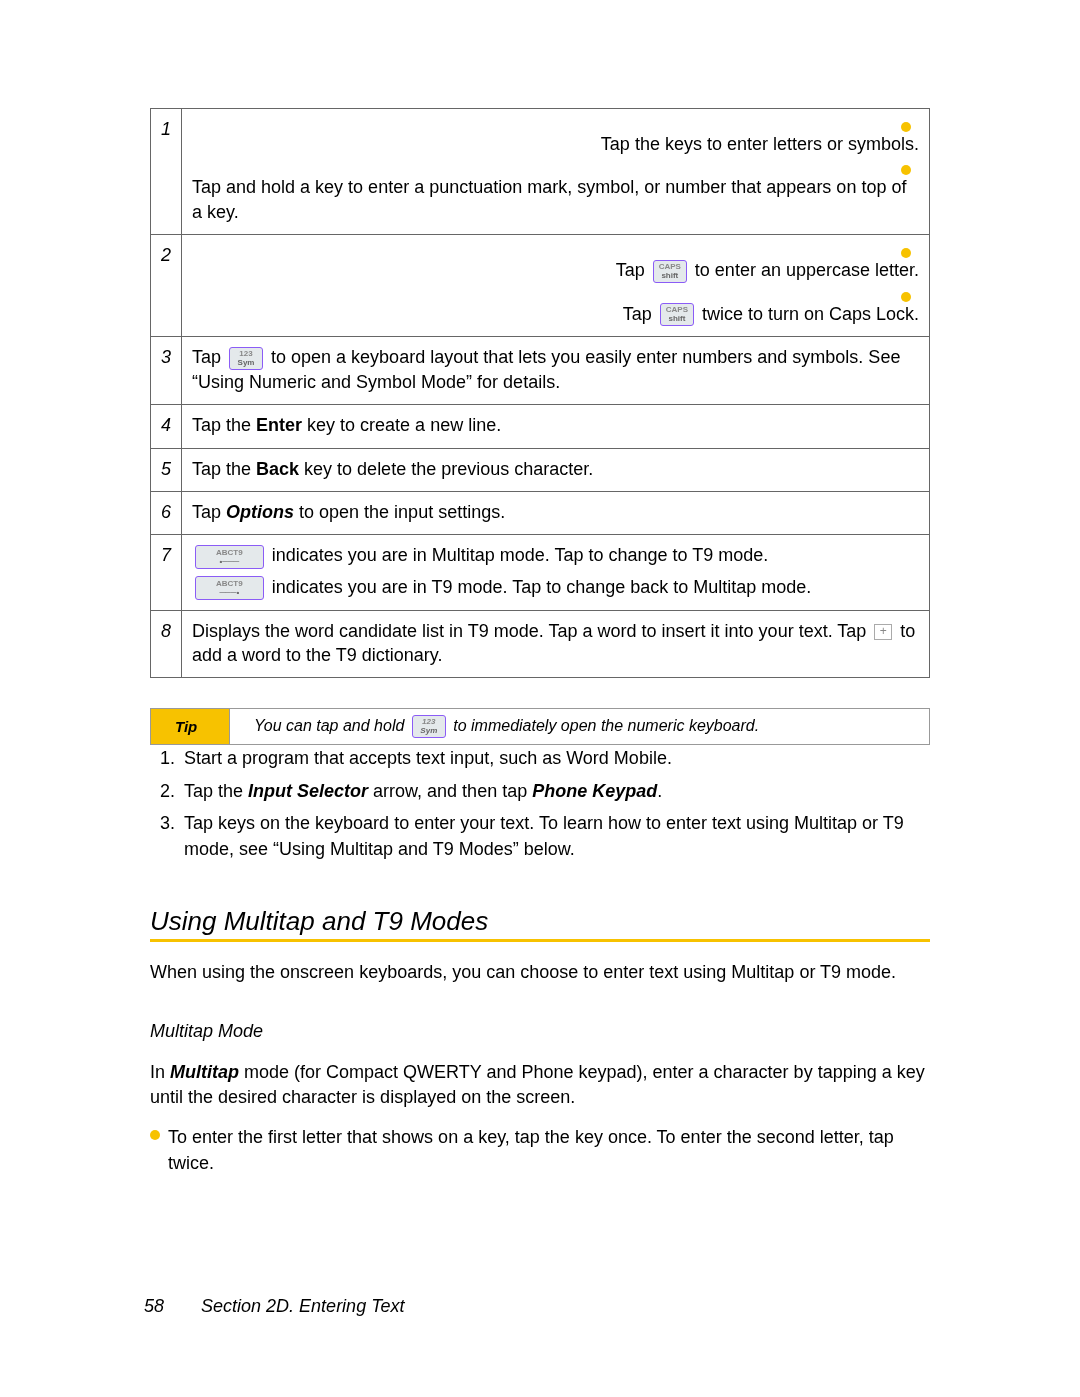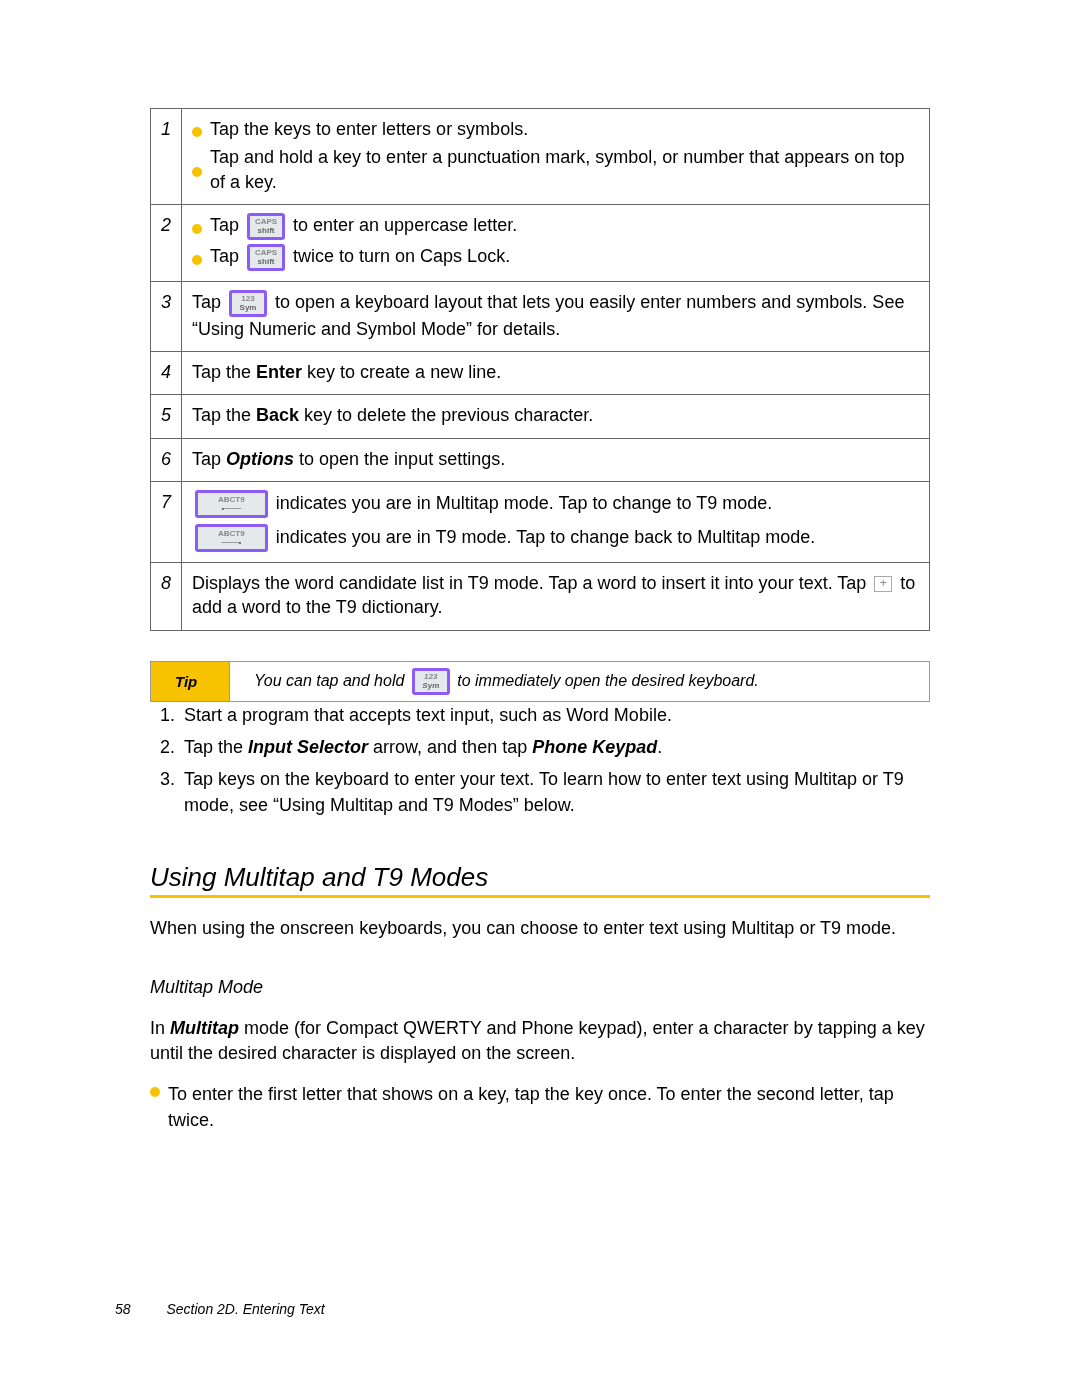--- a/index.html
+++ b/index.html
@@ -29,37 +29,37 @@
   }
   table.main td.num {
     width: 22px;
     font-style: italic;
     text-align: center;
     padding-left: 4px;
     padding-right: 4px;
   }
   .bullet-line {
     display: flex;
-    flex-direction: row;
-    align-items: center;
+    flex-direction: column;
+    align-items: flex-end;
     margin-bottom: 4px;
   }
   .bullet-line:last-child { margin-bottom: 0; }
   .dot {
     flex: none;
     width: 10px; height: 10px; border-radius: 50%;
     background: #f7c200;
     margin-top: 5px;
     margin-right: 8px;
   }
   .key {
     display: inline-block;
     vertical-align: middle;
     background: #e4e9eb;
-    border: 3px solid #8b5cf6;
+    border: 1px solid #8b5cf6;
     border-radius: 3px;
     padding: 1px 4px 2px 4px;
     margin: 0 3px;
     font-size: 9px;
     line-height: 10px;
     font-family: Arial, sans-serif;
     color: #666;
     text-align: center;
     min-width: 24px;
   }
@@ -136,24 +136,24 @@
   }
   ul.ybul li {
     display: flex;
     margin-bottom: 8px;
     justify-content: flex-end;
   }
   ul.ybul li .dot { margin-top:6px; }
 
   .footer {
     position:absolute;
-    left:115px;
+    left:144px;
     bottom:80px;
     font-style: italic;
-    font-size: 14px;
+    font-size: 18px;
     margin-top: 8px;
   }
   .footer .pn { font-weight: normal; margin-right: 32px; font-style: italic; }
 </style>
 </head>
 <body>
 
 <div class="page">
 
   <table class="main">
@@ -238,21 +238,21 @@
         </td>
       </tr>
     </tbody>
   </table>
 
   <table class="tip">
     <tbody>
         <tr>
       <td class="lab">Tip</td>
       <td class="ital">
-        <span>You can tap and hold </span><span class="key"><span class="top">123</span><span class="bot">Sym</span></span><span> to immediately open the desired keyboard.</span>
+        <span>You can tap and hold </span><span class="key"><span class="top">123</span><span class="bot">Sym</span></span><span> to immediately open the numeric keyboard.</span>
       </td>
     </tr>
   </tbody>
     </table>
 
 
   <ol class="steps">
     <li>Start a program that accepts text input, such as Word Mobile.</li>
     <li>
       <span>Tap the </span><span class="bi">Input Selector</span><span> arrow, and then tap </span><span class="bi">Phone Keypad</span><span>.</span>

